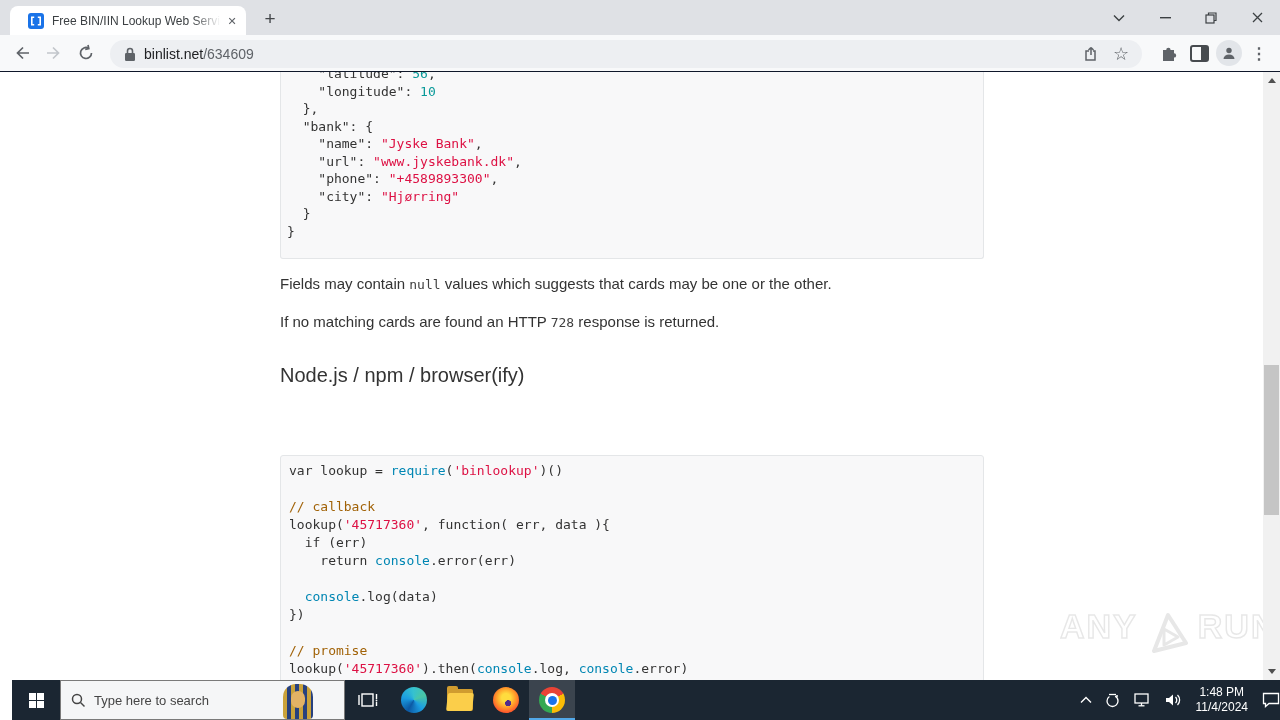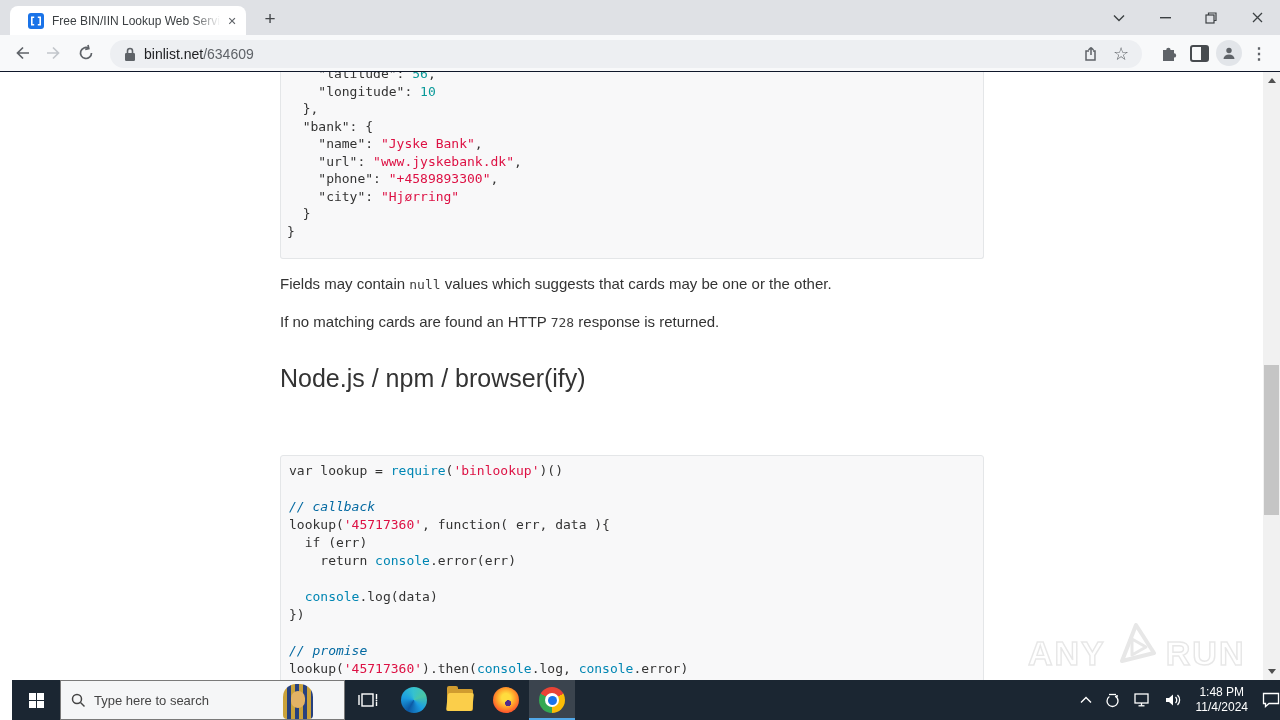--- a/index.html
+++ b/index.html
@@ -49,31 +49,31 @@
   #npm-block { top:328px; height:44px; display:flex; align-items:center; padding-left:8px;
       font-size:16px; color:#333; }
   #js-block { top:383px; height:320px; padding:6px 8px 0 8px; }
   #js-block .code-line { line-height:18px; height:18px; }
 
   .tok-pln { color:#333; }
   .tok-str { color:#dd1144; }
   .tok-num { color:#099999; }
   .tok-kwd { color:#333; font-weight:normal; }
   .tok-typ { color:#0086b3; }
-  .tok-com { color:#0369a1; font-style:italic; }
+  .tok-com { color:#a16207; }
   .tok-txt { color:#333; }
   .tok-icode { font-family:"DejaVu Sans Mono", monospace; font-size:13px; color:#404040; }
 
   .para { position:absolute; left:280px; width:704px; font-size:15px; color:#333; }
   #para1 { top:203px; } #para2 { top:241px; }
-  .h2 { position:absolute; left:280px; top:292px; font-size:25px; font-weight:400; color:#333; }
-
-  
-  .watermark { position:absolute; left:1028px; top:535px; width:215px; height:66px;
-      display:flex; align-items:flex-end; opacity:.85; }
+  .h2 { position:absolute; left:280px; top:292px; font-size:20px; font-weight:400; color:#333; }
+
+  
+  .watermark { position:absolute; left:1060px; top:535px; width:215px; height:66px;
+      display:flex; align-items:flex-start; opacity:.85; }
   .wm-word { font-size:34px; font-weight:700; letter-spacing:2px; color:transparent;
       -webkit-text-stroke:1.4px #e3e3e3; }
   .wm-logo { width:56px; height:56px; margin:0 2px; }
 
   
   .scrollbar { position:absolute; right:0; top:0; width:17px; height:608px; background:#f1f1f1; }
   .sb-arrow { position:absolute; left:0; width:17px; height:17px; display:flex; align-items:center; justify-content:center; }
   .sb-up { top:0; } .sb-down { bottom:0; }
   .tri-up { width:0; height:0; border-left:4px solid transparent; border-right:4px solid transparent; border-bottom:5px solid #505050; }
   .tri-down { width:0; height:0; border-left:4px solid transparent; border-right:4px solid transparent; border-top:5px solid #505050; }

